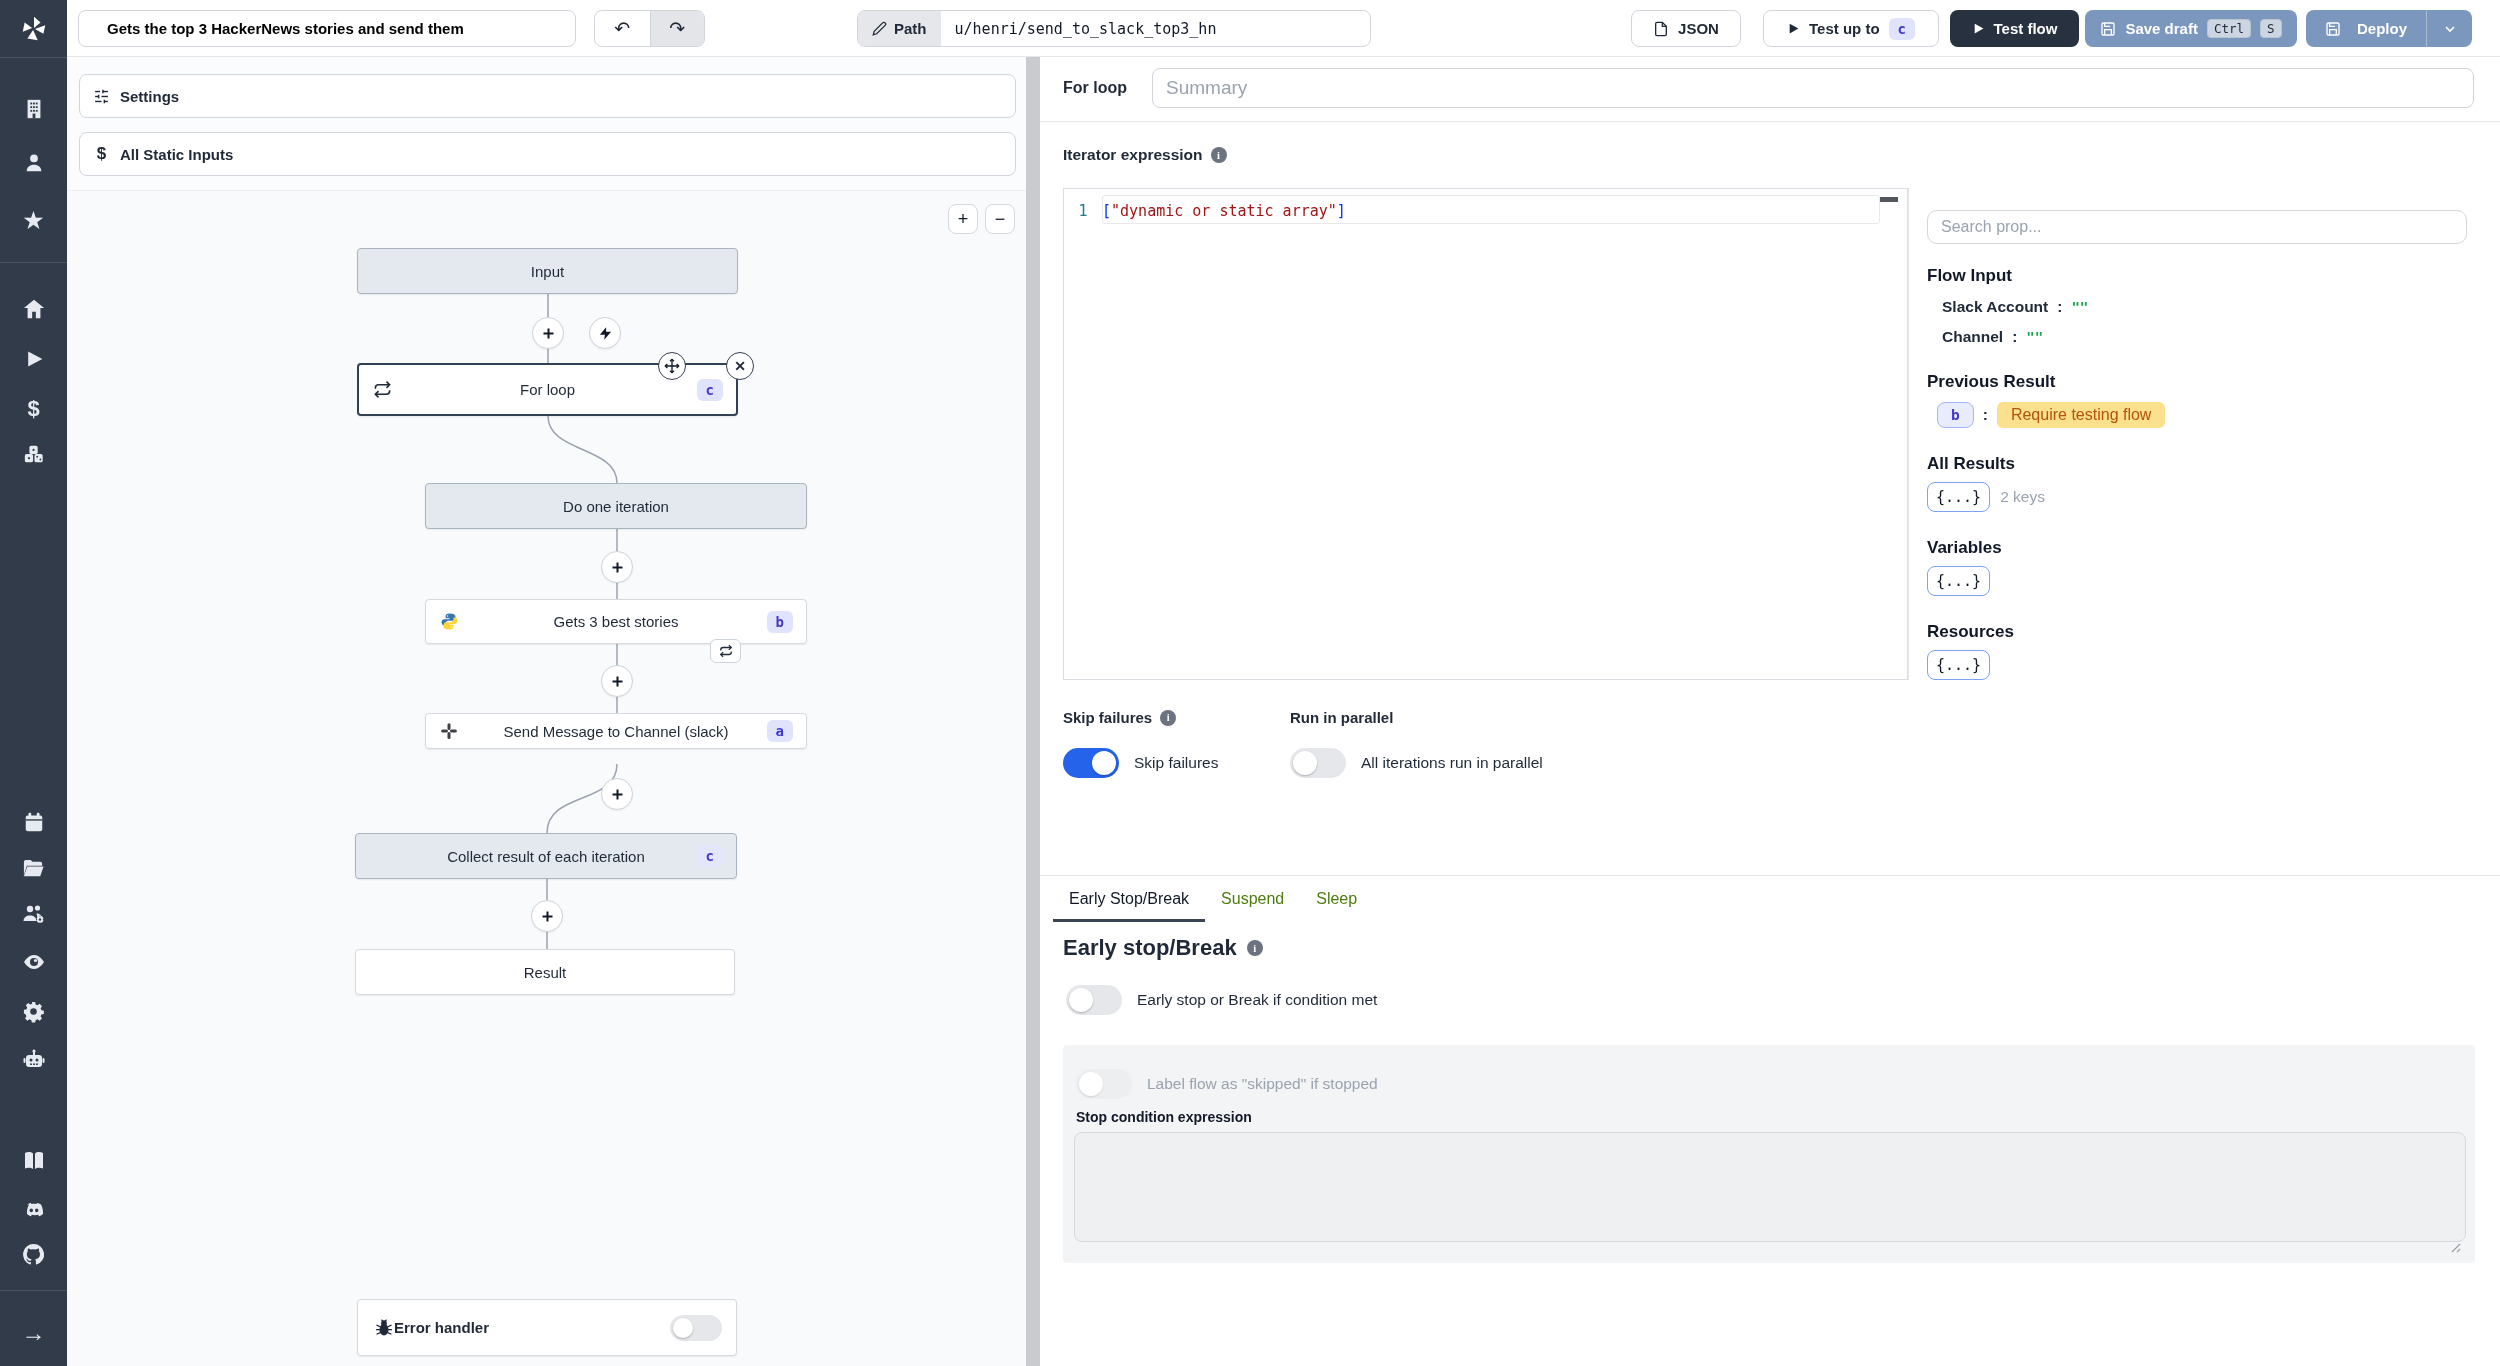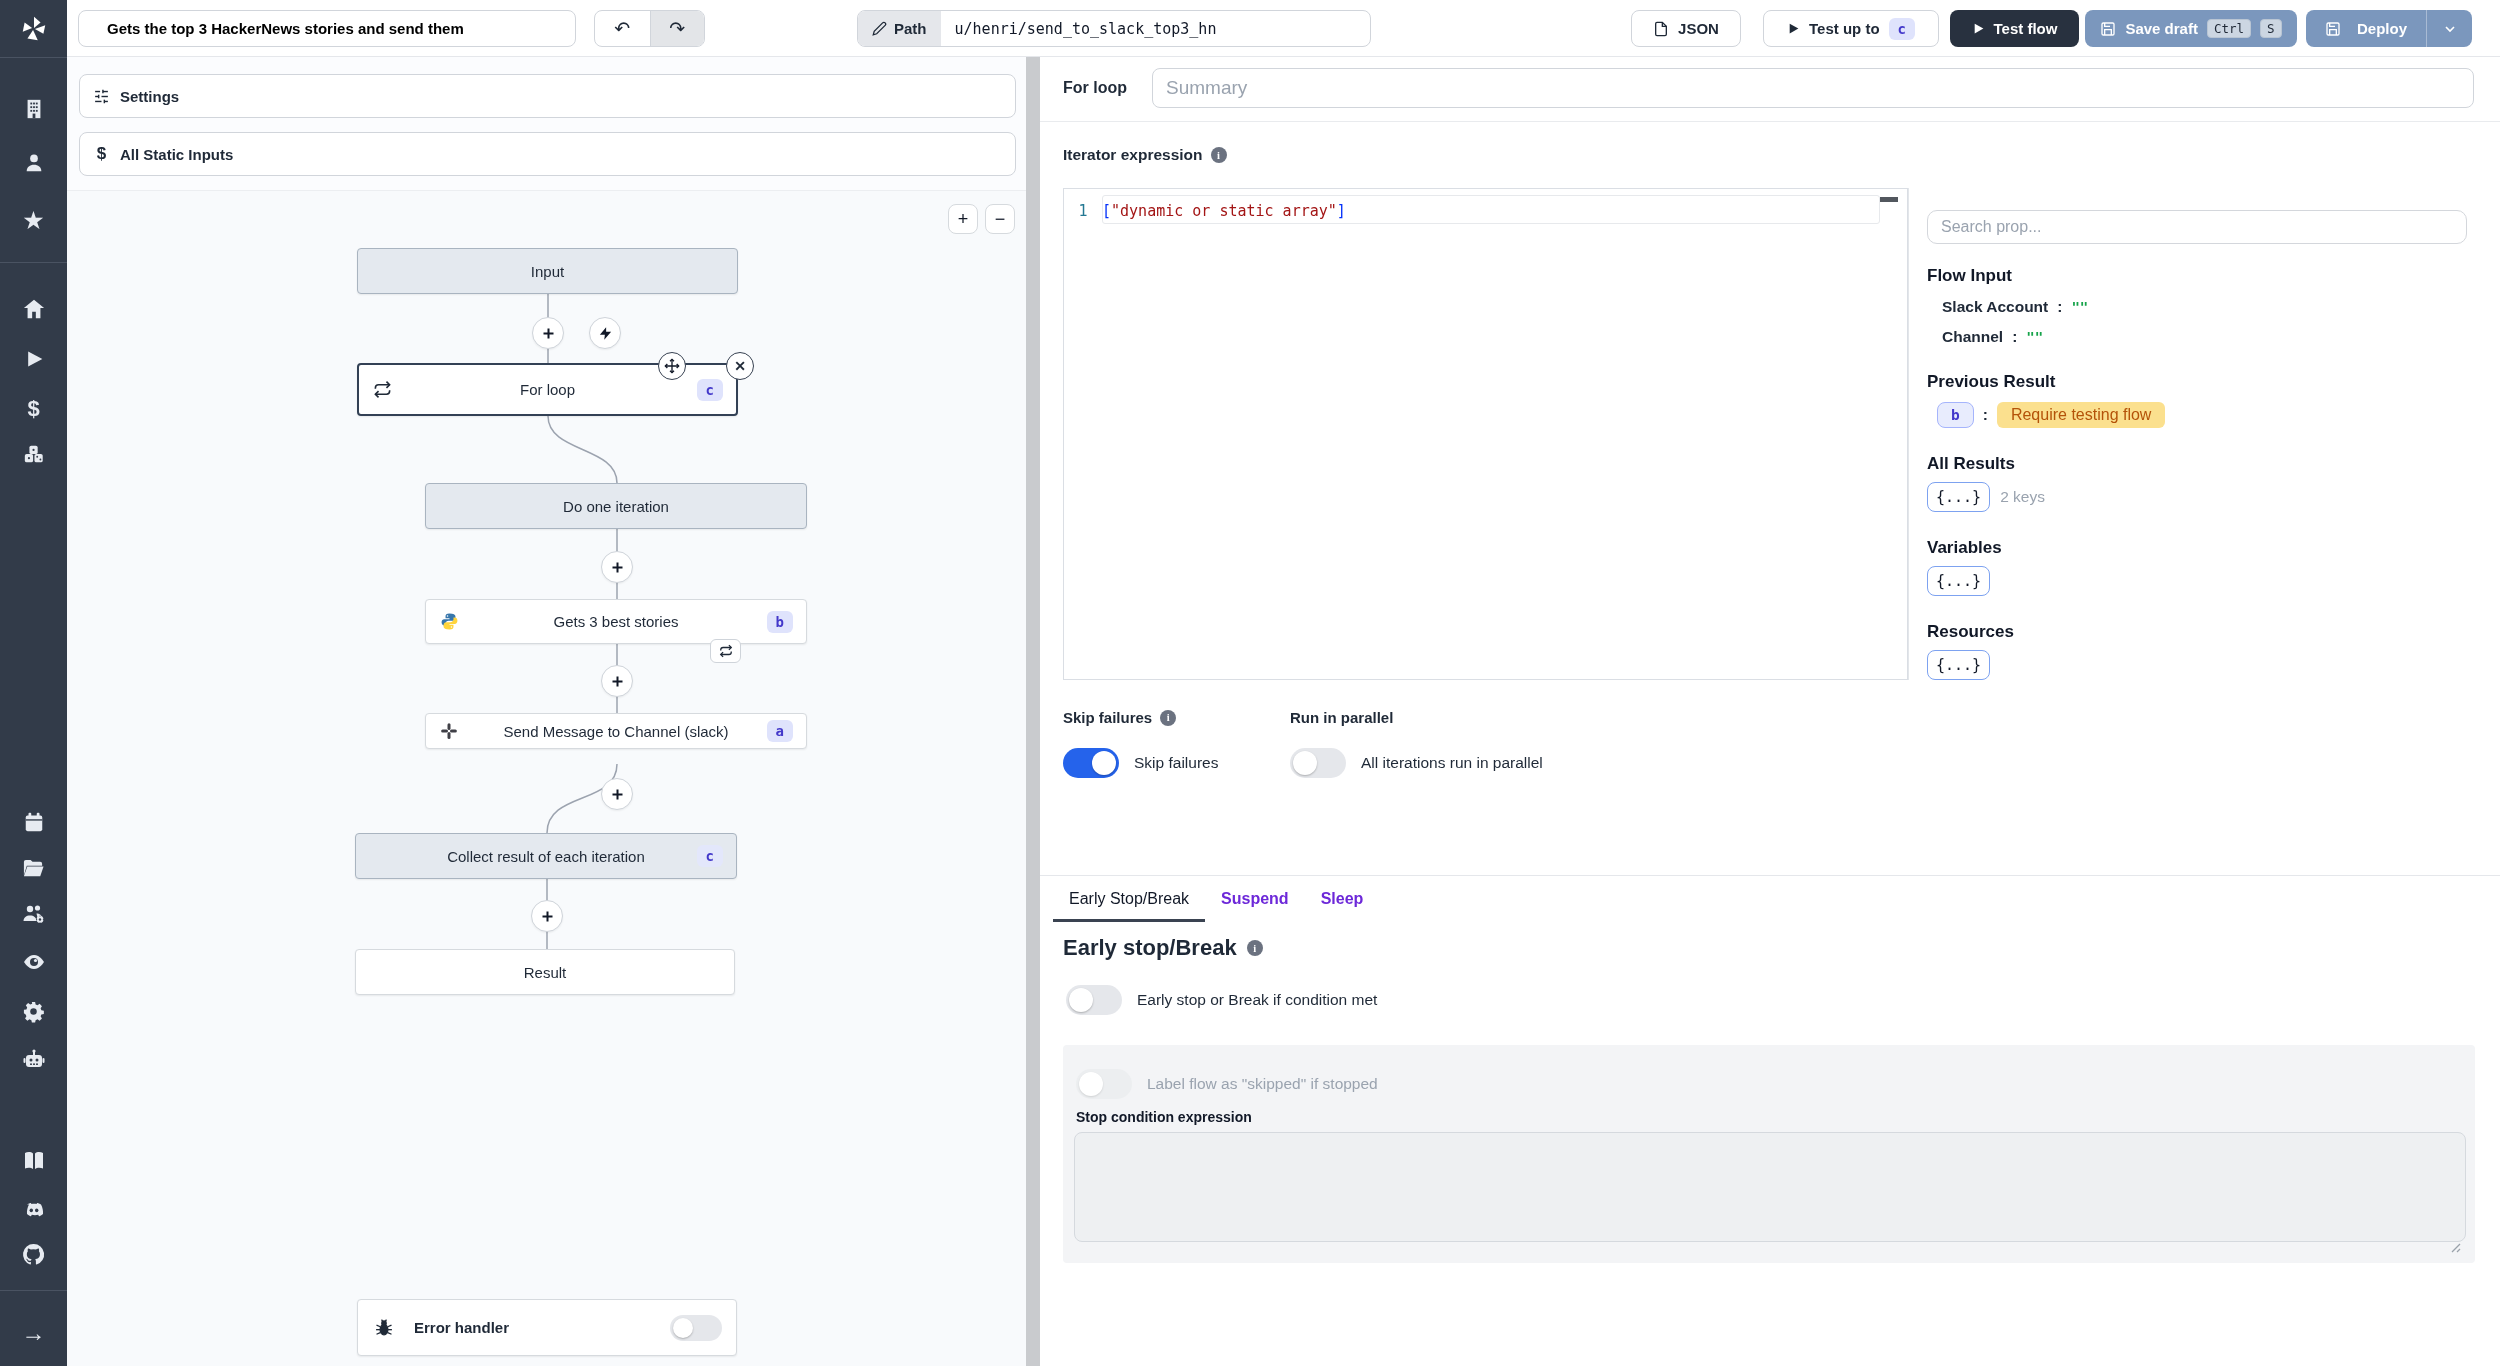--- a/index.html
+++ b/index.html
@@ -45,21 +45,21 @@
   .zoom-btn { position:absolute; top:13px; width:30px; height:30px; background:#fff; border:1px solid #d6dade; border-radius:8px; display:flex; align-items:center; justify-content:center; font-size:18px; color:#111827; cursor:pointer; }
   .node { position:absolute; height:46px; border-radius:4px; display:flex; align-items:center; justify-content:center; font-size:15px; color:#1f2937; box-shadow:0 1px 2px rgba(0,0,0,.07); cursor:pointer; }
   .node-gray { background:#e4e9ef; border:1px solid #a9b4c0; }
   .node-white { background:#fff; border:1px solid #d6dade; }
   .node-selected { border:2px solid #334155; }
   .node .left-ic { position:absolute; left:14px; display:flex; align-items:center; }
   .node .node-badge { position:absolute; right:13px; background:#dfe3fc; color:#4338ca; font-weight:700; font-size:14px; font-family:"DejaVu Sans Mono", monospace; border-radius:6px; padding:3px 9px; }
   .plus-circle, .bolt-circle { position:absolute; width:32px; height:32px; border-radius:50%; background:#fff; border:1px solid #cfd4da; display:flex; align-items:center; justify-content:center; cursor:pointer; box-shadow:0 1px 2px rgba(0,0,0,.06); }
   .node-ctl { position:absolute; width:28px; height:28px; border-radius:50%; background:#fff; border:1.6px solid #374151; display:flex; align-items:center; justify-content:center; cursor:pointer; z-index:5; }
   .mini-btn { position:absolute; width:31px; height:24px; background:#fff; border:1px solid #cfd4da; border-radius:6px; display:flex; align-items:center; justify-content:center; cursor:pointer; }
-  .err-node { position:absolute; height:57px; background:#fff; border:1px solid #d6dade; border-radius:4px; display:flex; align-items:center; gap:20px; padding:0 16px; font-weight:700; font-size:15px; box-shadow:0 1px 2px rgba(0,0,0,.07); }
+  .err-node { position:absolute; height:57px; background:#fff; border:1px solid #d6dade; border-radius:4px; display:flex; align-items:center; gap:0; padding:0 16px; font-weight:700; font-size:15px; box-shadow:0 1px 2px rgba(0,0,0,.07); }
 
   
   .splitter { position:absolute; left:1026px; top:57px; width:14px; height:1309px; background:#c9cbce; cursor:col-resize; }
 
   
   .inspector { position:absolute; left:1040px; top:57px; width:1460px; height:1309px; background:#fff; }
   .insp-head { position:absolute; left:0; top:0; width:1460px; height:65px; border-bottom:1px solid #e9ebee; }
   .insp-node-label { position:absolute; left:23px; top:22px; font-weight:700; font-size:16px; }
   .summary-input { position:absolute; left:112px; top:11px; width:1322px; height:40px; border:1px solid #d1d5db; border-radius:8px; padding:0 13px; font-size:19px; font-family:"Liberation Sans", sans-serif; background:#fff; }
   .summary-input::placeholder, input::placeholder { color:#9aa3af; }
@@ -90,21 +90,21 @@
   .toggle .knob { position:absolute; top:3px; border-radius:50%; background:#fff; box-shadow:0 1px 2px rgba(0,0,0,.25); }
   .tg-56 { width:56px; height:30px; } .tg-56 .knob { width:24px; height:24px; }
   .tg-on { background:#2563eb; } .tg-on .knob { right:3px; }
   .tg-off { background:#e5e7eb; } .tg-off .knob { left:3px; }
   .tg-disabled { background:#eceef0; } .tg-disabled .knob { left:3px; box-shadow:0 1px 2px rgba(0,0,0,.12); }
 
   .sect-title { font-weight:700; font-size:15px; display:flex; align-items:center; gap:8px; }
   .toggle-row { display:flex; align-items:center; gap:15px; font-size:15.5px; }
 
   .tabs { position:absolute; left:0; top:818px; width:1460px; height:47px; border-top:1px solid #e5e7eb; display:flex; padding-left:13px; }
-  .tab { padding:0 16px; display:flex; align-items:center; font-size:16px; color:#6d28d9; cursor:pointer; position:relative;font-weight:bold; }
+  .tab { padding:0 16px; display:flex; align-items:center; font-size:16px; color:#4d7c0f; cursor:pointer; position:relative; }
   .tab.active { color:#111827; font-weight:500; }
   .tab.active::after { content:""; position:absolute; left:0; right:0; bottom:0; height:3px; background:#3a4351; }
 
   .earlystop-head { position:absolute; left:23px; top:878px; font-size:22px; font-weight:700; display:flex; align-items:center; gap:10px; }
   .es-toggle-row { position:absolute; left:26px; top:928px; }
   .gray-panel { position:absolute; left:23px; top:988px; width:1412px; height:218px; background:#f3f4f6; border-radius:4px; }
   .gp-toggle-row { position:absolute; left:13px; top:24px; color:#9aa3af; }
   .stop-label { position:absolute; left:13px; top:64px; font-size:14px; font-weight:700; color:#111827; }
   .stop-textarea { position:absolute; left:11px; top:87px; width:1392px; height:110px; background:#eef0f2; border:1px solid #d5d9de; border-radius:8px; resize:none; font-family:"Liberation Sans", sans-serif; }
   .grip { position:absolute; right:14px; bottom:10px; }

